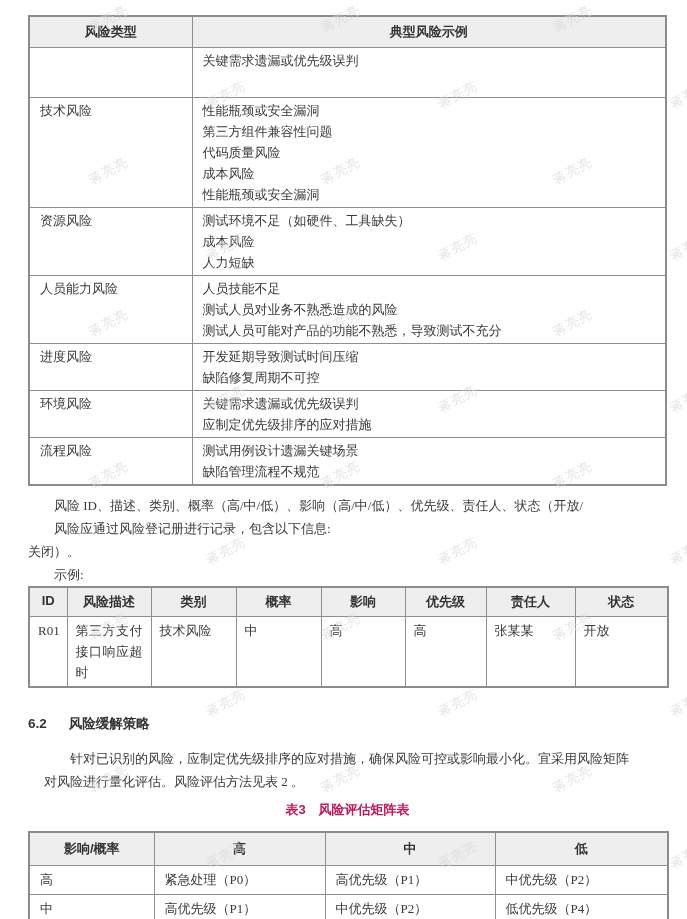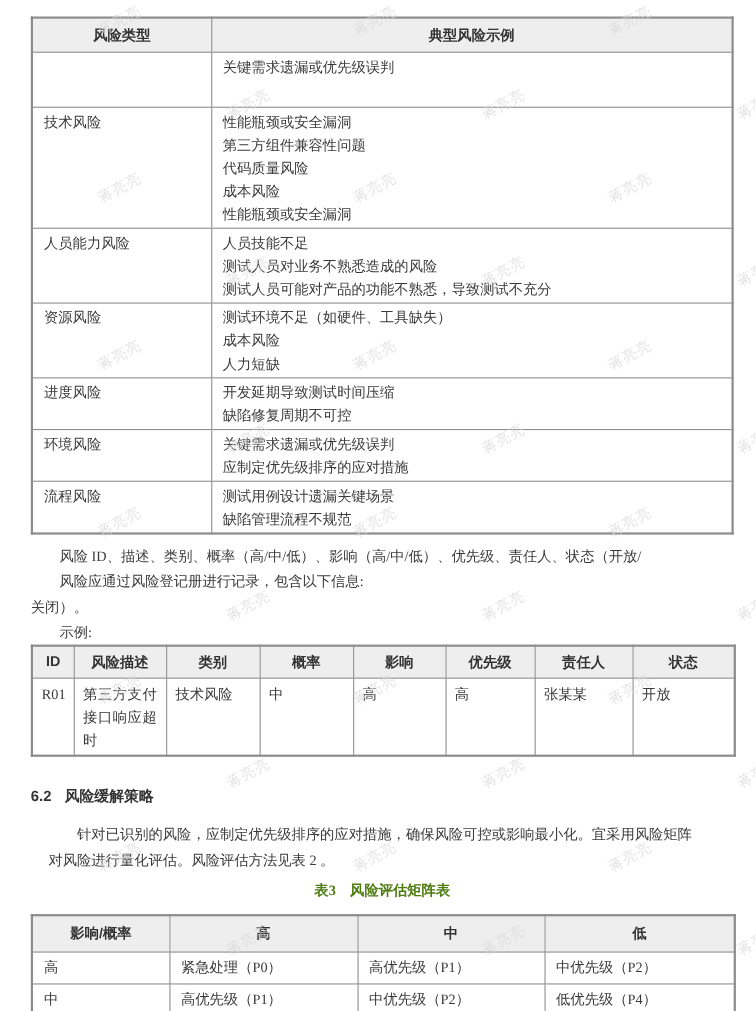--- a/index.html
+++ b/index.html
@@ -29,26 +29,26 @@
   
   .para{margin:8px 0 0 28px;width:630px;position:relative;z-index:1;}
   .para .ln{line-height:23px;white-space:nowrap;}
   .ln.indent{padding-left:26px;}
   
   .t2 th{padding:5px 2px;}
   .t2 td{padding:3px 8px;font-size:13px;line-height:21px;text-align:justify;}
   
   .h62{margin:26px 0 0 28px;font-family:"Liberation Sans",sans-serif;font-weight:bold;
        font-size:13.5px;color:#333;position:relative;z-index:1;height:20px;line-height:20px;}
-  .h62 .num{margin-right:12px;}
+  .h62 .num{margin-right:22px;}
   .para2{margin:13px 0 0 28px;width:639px;position:relative;z-index:1;}
   .para2 .ln{line-height:23px;white-space:nowrap;margin-left:16px;}
   
-  .caption{margin:7px 0 0 28px;width:639px;text-align:center;font-family:Liberation Serif, serif;
-           font-weight:bold;font-size:13px;color:#4d7c0f;height:20px;line-height:20px;position:relative;z-index:1;}
+  .caption{margin:7px 0 0 28px;width:639px;text-align:center;font-family:Liberation Sans, sans-serif;
+           font-weight:bold;font-size:13px;color:#be185d;height:20px;line-height:20px;position:relative;z-index:1;}
   
   .t3{margin-top:11px;}
   .t3 th{padding:7px 4px;}
   .t3 td{padding:6px 10px;font-size:13px;line-height:16px;white-space:nowrap;}
 </style>
 </head>
 <body>
 
 <div class="page">
 
@@ -118,36 +118,36 @@
           <td>
             <div class="ln">性能瓶颈或安全漏洞</div>
             <div class="ln">第三方组件兼容性问题</div>
             <div class="ln">代码质量风险</div>
             <div class="ln">成本风险</div>
             <div class="ln">性能瓶颈或安全漏洞</div>
           </td>
         </tr>
         <tr>
           <td>
+            <div class="ln">资源风险</div>
+          </td>
+          <td>
+            <div class="ln">测试环境不足（如硬件、工具缺失）</div>
+            <div class="ln">成本风险</div>
+            <div class="ln">人力短缺</div>
+          </td>
+        </tr>
+        <tr>
+          <td>
             <div class="ln">人员能力风险</div>
           </td>
           <td>
             <div class="ln">人员技能不足</div>
             <div class="ln">测试人员对业务不熟悉造成的风险</div>
             <div class="ln">测试人员可能对产品的功能不熟悉，导致测试不充分</div>
-          </td>
-        </tr>
-        <tr>
-          <td>
-            <div class="ln">资源风险</div>
-          </td>
-          <td>
-            <div class="ln">测试环境不足（如硬件、工具缺失）</div>
-            <div class="ln">成本风险</div>
-            <div class="ln">人力短缺</div>
           </td>
         </tr>
         <tr>
           <td>
             <div class="ln">进度风险</div>
           </td>
           <td>
             <div class="ln">开发延期导致测试时间压缩</div>
             <div class="ln">缺陷修复周期不可控</div>
           </td>

